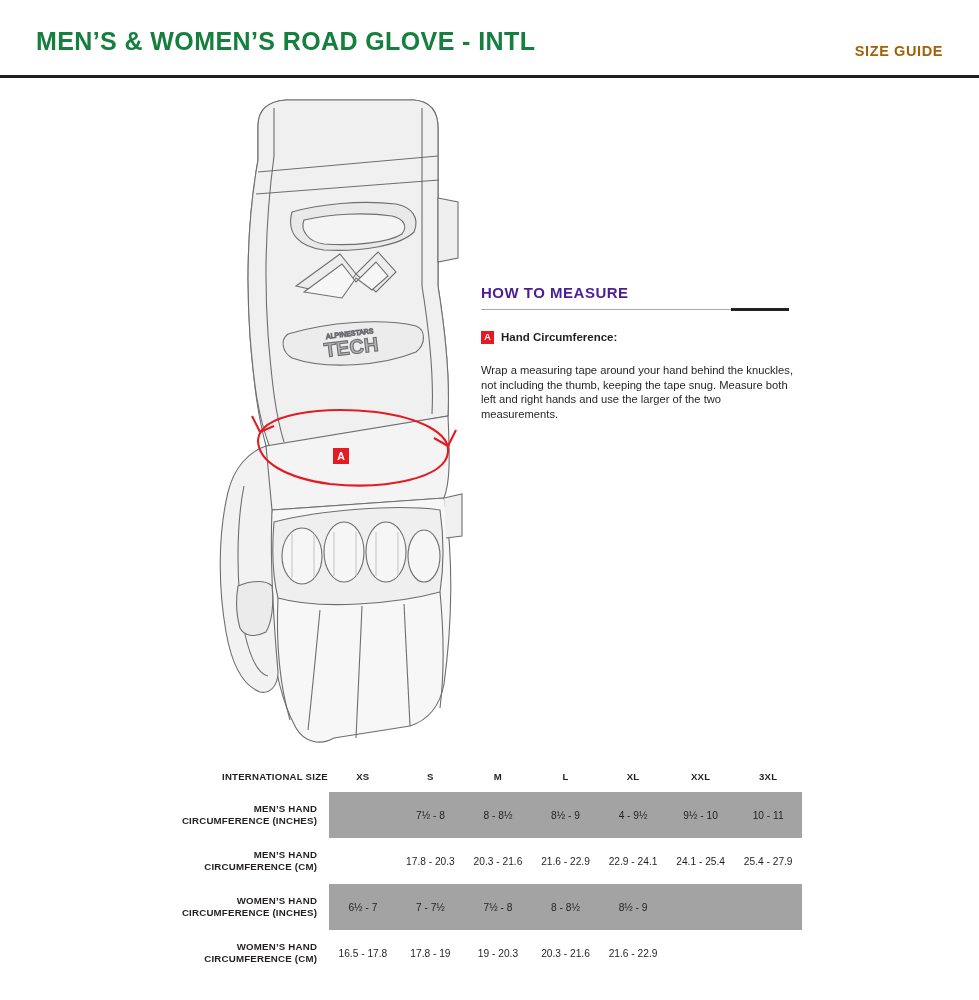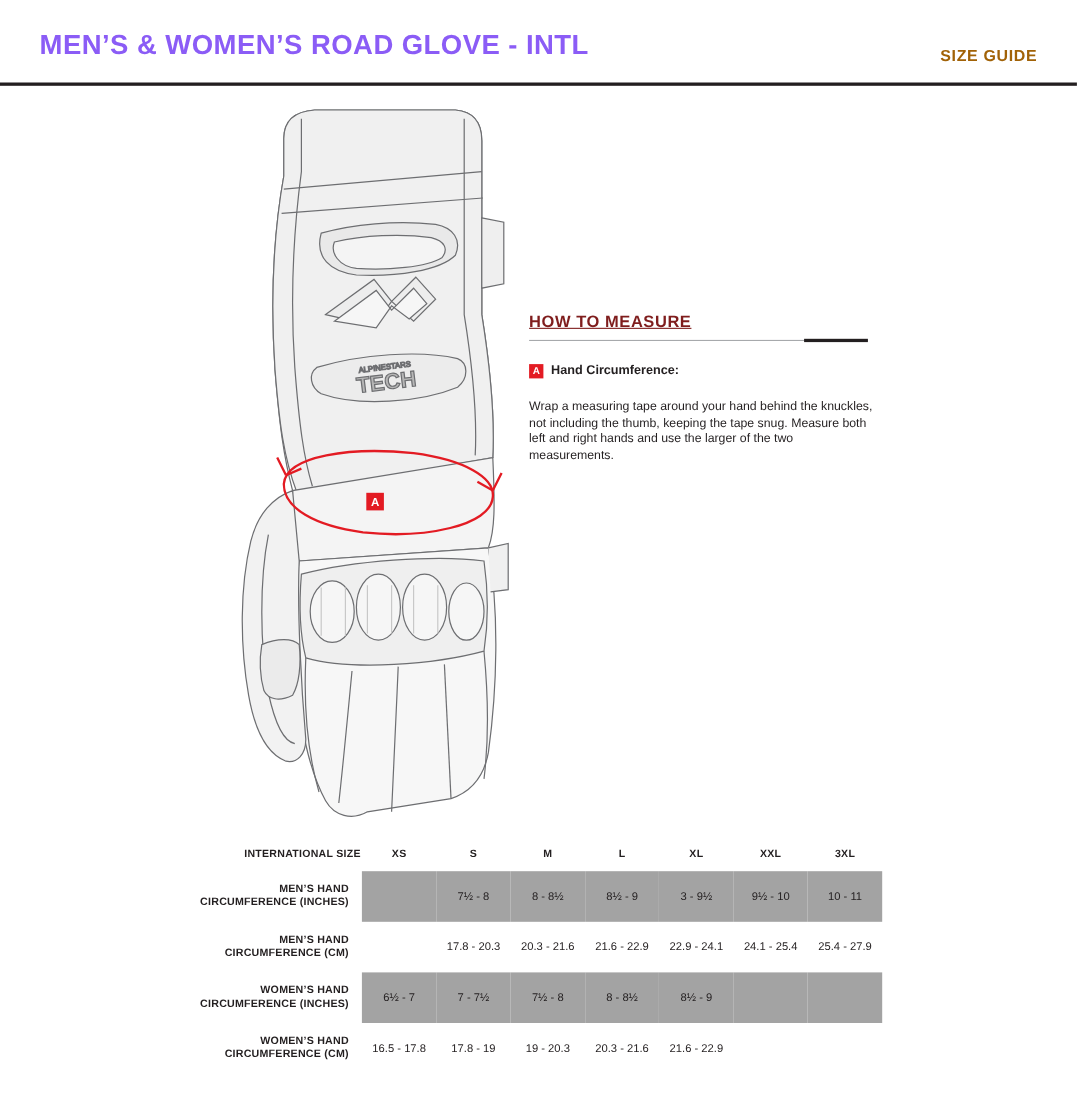--- a/index.html
+++ b/index.html
@@ -25,21 +25,21 @@
     border-bottom: 3px solid #231f20;
     box-sizing: border-box;
   }
   .header-title {
     position: absolute;
     left: 36px;
     top: 27px;
     font-size: 25px;
     font-weight: bold;
     letter-spacing: 0.4px;
-    color: #8b5cf6;
+    color: #15803d;
     white-space: nowrap;
   }
   .header-right {
     position: absolute;
     right: 36px;
     top: 42px;
     width: 180px;
     text-align: right;
   }
   .header-right-label {
@@ -65,24 +65,23 @@
   .howto {
     position: absolute;
     left: 481px;
     top: 284px;
     width: 330px;
   }
   .howto-title {
     font-size: 15px;
     font-weight: bold;
     letter-spacing: 0.5px;
-    color: #7f1d1d;
+    color: #4c1d95;
     display: inline-block;
     padding-bottom: 4px;
-    text-decoration: underline;
   }
   .howto-rule {
     position: relative;
     width: 308px;
     height: 1px;
     background: #a7a9ac;
     margin-top: 4px;
   }
   .howto-rule .dark {
     position: absolute;
@@ -299,21 +298,21 @@
   <tbody>
     <tr class="data-row shaded">
       <td class="lbl-cell">
         <span class="l1">MEN’S HAND</span>
         <span class="l2">CIRCUMFERENCE (INCHES)</span>
       </td>
       <td></td>
       <td>7½ - 8</td>
       <td>8 - 8½</td>
       <td>8½ - 9</td>
-      <td>3 - 9½</td>
+      <td>4 - 9½</td>
       <td>9½ - 10</td>
       <td>10 - 11</td>
     </tr>
     <tr class="data-row">
       <td class="lbl-cell">
         <span class="l1">MEN’S HAND</span>
         <span class="l2">CIRCUMFERENCE (CM)</span>
       </td>
       <td></td>
       <td>17.8 - 20.3</td>

